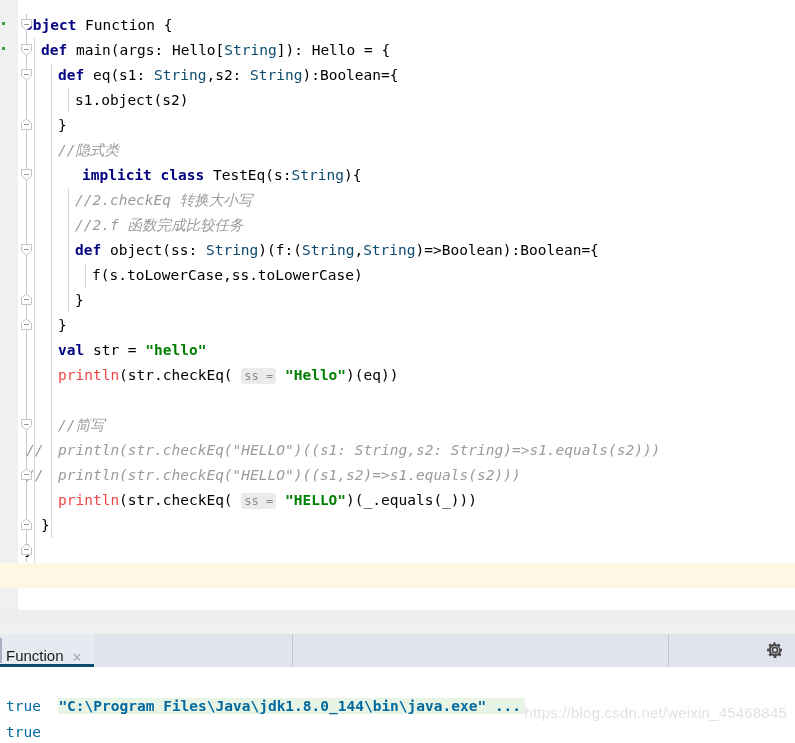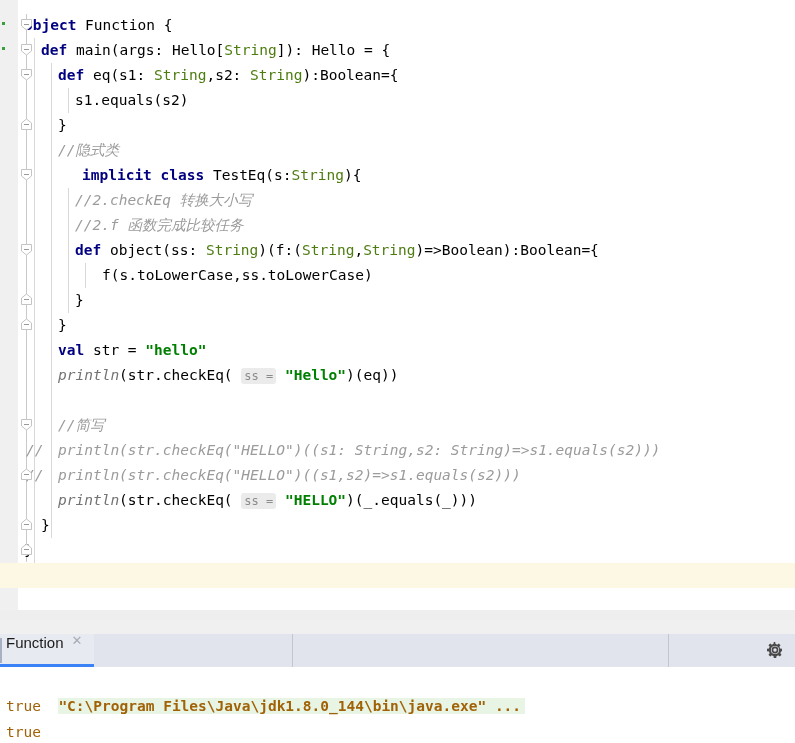--- a/index.html
+++ b/index.html
@@ -91,24 +91,24 @@
   .vcs-mark {
     position: absolute;
     left: 2px;
     width: 3px;
     height: 3px;
     background: #3a9e3a;
   }
 
   
   .kw  { color: #000080; font-weight: bold; }
-  .typ { color: #4d7c0f; text-align: right; }
+  .typ { color: #0c4a6e; text-align: right; }
   .str { color: #008000; font-weight: bold; }
   .cmt { color: #9b9b9b; font-style: italic; }
-  .fn  { color: #737373; font-style: italic; }
+  .fn  { color: #ef4444; }
   .pln { color: #000000; }
   .hint {
     color: #8c8c8c;
     background: #ebebeb;
     border-radius: 3px;
     padding: 1px 3px;
     font-size: 12px;
   }
   .slashes {
     position: absolute;
@@ -175,24 +175,24 @@
     top: 0;
     width: 1px;
     height: 33px;
     background: #c2c6d0;
   }
   #tab-function {
     position: absolute;
     left: 0; top: 0;
     height: 33px;
     display: flex;
-    align-items: flex-start;
+    align-items: flex-end;
     padding: 0 12px 0 6px;
     box-sizing: border-box;
-    border-bottom: 3px solid #3b82f6;
+    border-bottom: 3px solid #0c4a6e;
     background: #e8eaf1;
   }
   #tab-function .tab-label {
     font-family: "Liberation Sans", sans-serif;
     font-size: 15px;
     color: #1a1a1a;
   }
   #tab-close {
     margin-left: 8px;
     font-family: "Liberation Sans", sans-serif;
@@ -225,21 +225,21 @@
     overflow: hidden;
   }
   .console-line {
     position: absolute;
     left: 6px;
     height: 26px;
     line-height: 26px;
     white-space: pre;
     font-family: "DejaVu Sans Mono", monospace;
     font-size: 14.5px;
-    color: #a16207;
+    color: #0369a1;
   }
   .console-cmd {
     background: #e8f5e4;
     font-weight: bold;
     padding-right: 4px;
   }
 
   
   #watermark {
     position: absolute;
@@ -261,28 +261,28 @@
   <div id="gutter-fold-col"></div>
   <div id="fold-rail"></div>
 
   <div id="caret-line-gutter"></div>
   <div id="caret-line"></div>
 
   <div class="code-area" id="code-area">
       <div class="line" style="top: 13px;"><span class="code-text" style="left: 24px;"><span class="kw">object </span><span class="pln">Function {</span></span></div>
       <div class="line" style="top: 38px;"><span class="code-text" style="left: 41px;"><span class="kw">def </span><span class="pln">main(args: </span><span class="pln">Hello</span><span class="pln">[</span><span class="typ">String</span><span class="pln">]): Hello = {</span></span></div>
       <div class="line" style="top: 63px;"><span class="code-text" style="left: 58px;"><span class="kw">def </span><span class="pln">eq(s1: </span><span class="typ">String</span><span class="pln">,s2: </span><span class="typ">String</span><span class="pln">):Boolean={</span></span></div>
-      <div class="line" style="top: 88px;"><span class="code-text" style="left: 75px;"><span class="pln">s1.equals(s2)</span></span></div>
+      <div class="line" style="top: 88px;"><span class="code-text" style="left: 75px;"><span class="pln">s1.object(s2)</span></span></div>
       <div class="line" style="top: 113px;"><span class="code-text" style="left: 58px;"><span class="pln">}</span></span></div>
       <div class="line" style="top: 138px;"><span class="code-text" style="left: 58px;"><span class="cmt">//隐式类</span></span></div>
       <div class="line" style="top: 163px;"><span class="code-text" style="left: 58px; margin-left: 24px;"><span class="kw">implicit class </span><span class="pln">TestEq(s:</span><span class="typ">String</span><span class="pln">){</span></span></div>
       <div class="line" style="top: 188px;"><span class="code-text" style="left: 75px;"><span class="cmt">//2.checkEq 转换大小写</span></span></div>
       <div class="line" style="top: 213px;"><span class="code-text" style="left: 75px;"><span class="cmt">//2.f 函数完成比较任务</span></span></div>
       <div class="line" style="top: 238px;"><span class="code-text" style="left: 75px;"><span class="kw">def </span><span class="pln">object(ss: </span><span class="typ">String</span><span class="pln">)(f:(</span><span class="typ">String</span><span class="pln">,</span><span class="typ">String</span><span class="pln">)=&gt;Boolean):Boolean={</span></span></div>
-      <div class="line" style="top: 263px;"><span class="code-text" style="left: 92px; margin-left: 10px;"><span class="pln">f(s.toLowerCase,ss.toLowerCase)</span></span></div>
+      <div class="line" style="top: 263px;"><span class="code-text" style="left: 92px;"><span class="pln">f(s.toLowerCase,ss.toLowerCase)</span></span></div>
       <div class="line" style="top: 288px;"><span class="code-text" style="left: 75px;"><span class="pln">}</span></span></div>
       <div class="line" style="top: 313px;"><span class="code-text" style="left: 58px;"><span class="pln">}</span></span></div>
       <div class="line" style="top: 338px;"><span class="code-text" style="left: 58px;"><span class="kw">val </span><span class="pln">str = </span><span class="str">"hello"</span></span></div>
       <div class="line" style="top: 363px;"><span class="code-text" style="left: 58px;"><span class="fn">println</span><span class="pln">(str.checkEq( </span><span class="hint">ss =</span><span class="pln"> </span><span class="str">"Hello"</span><span class="pln">)(eq))</span></span></div>
       <div class="line" style="top: 388px;"><span class="code-text" style="left: 24px;"></span></div>
       <div class="line" style="top: 413px;"><span class="code-text" style="left: 58px;"><span class="cmt">//简写</span></span></div>
       <div class="line" style="top: 438px;"><span class="code-text" style="left: 58px;"><span class="cmt">println(str.checkEq("HELLO")((s1: String,s2: String)=&gt;s1.equals(s2)))</span></span><span class="slashes">//</span></div>
       <div class="line" style="top: 463px;"><span class="code-text" style="left: 58px;"><span class="cmt">println(str.checkEq("HELLO")((s1,s2)=&gt;s1.equals(s2)))</span></span><span class="slashes">//</span></div>
       <div class="line" style="top: 488px;"><span class="code-text" style="left: 58px;"><span class="fn">println</span><span class="pln">(str.checkEq( </span><span class="hint">ss =</span><span class="pln"> </span><span class="str">"HELLO"</span><span class="pln">)(_.equals(_)))</span></span></div>
       <div class="line" style="top: 513px;"><span class="code-text" style="left: 41px;"><span class="pln">}</span></span></div>
@@ -392,13 +392,14 @@
   </div>
 
   <div id="console">
     <div class="console-line" style="top:0px">
       <span class="console-cmd">"C:\Program Files\Java\jdk1.8.0_144\bin\java.exe" ...</span>
     </div>
     <div class="console-line" style="top:26px">true</div>
     <div class="console-line" style="top:52px">true</div>
   </div>
 
+  <div id="watermark">https://blog.csdn.net/weixin_45468845</div>
 </div>
 
 </body></html>

